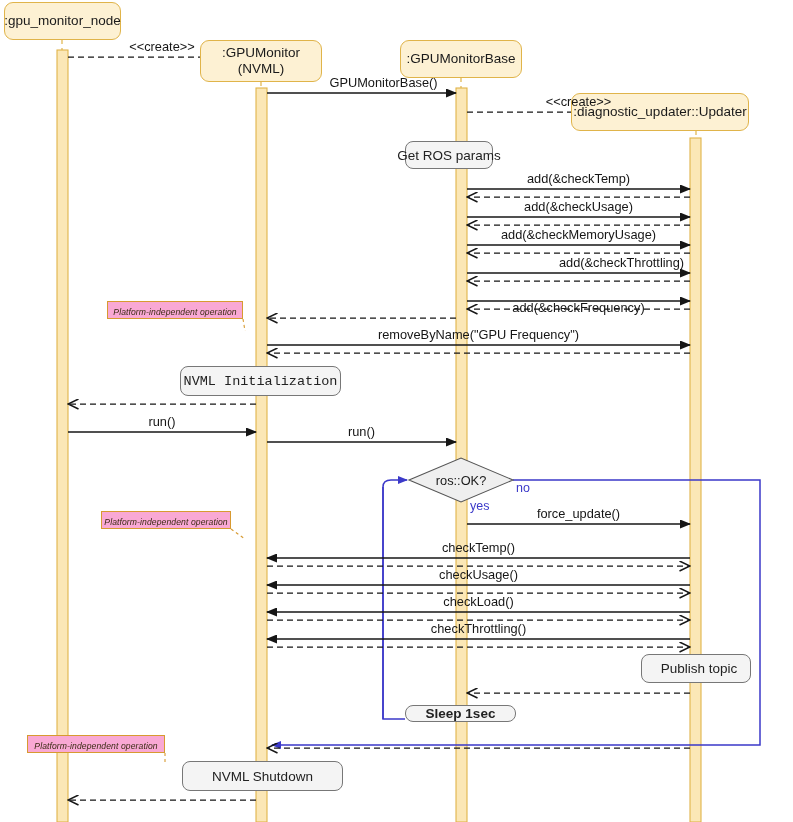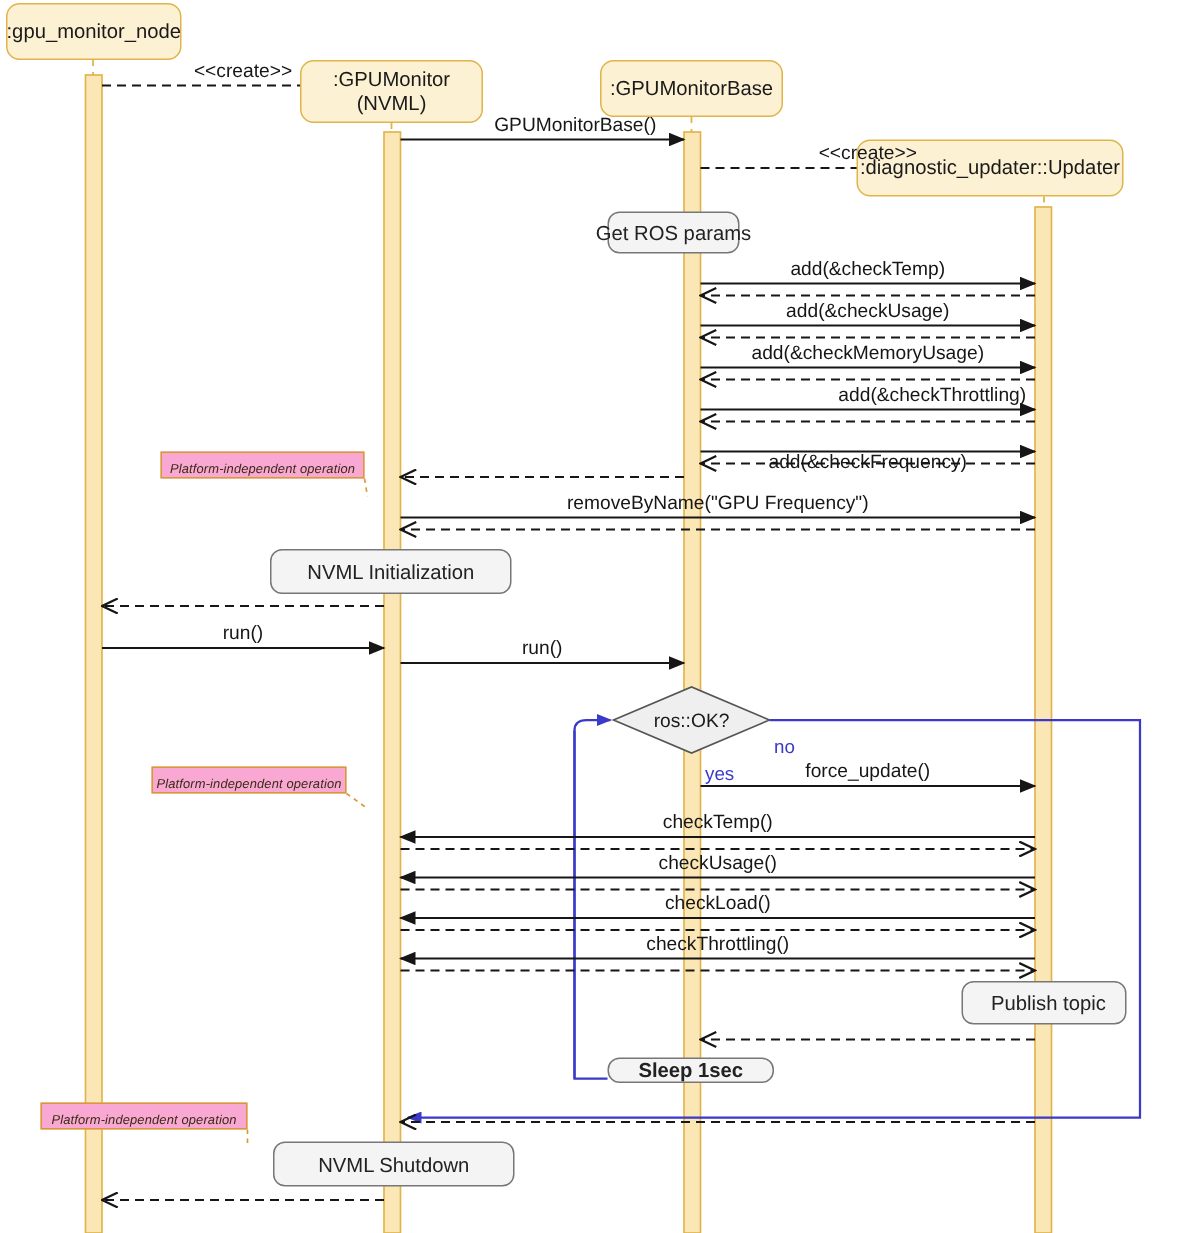--- a/index.html
+++ b/index.html
@@ -68,21 +68,20 @@
     white-space:nowrap;
     transform:translateX(-50%);
     line-height:1;
   }
   .guard{
     position:absolute;
     font-size:12.5px;
     color:#3b39c9;
     white-space:nowrap;
     line-height:1;
-    margin-top:10px;
   }
   .diamond-label{
     position:absolute;
     font-size:12.8px;
     color:#1a1a1a;
     white-space:nowrap;
     transform:translate(-50%,-50%);
   }
 </style>
 </head>
@@ -178,21 +177,21 @@
         <span>:GPUMonitorBase</span>
       </div>
       <div class="participant" style="left: 571px; top: 93px; width: 178px; height: 38px;">
         <span>:diagnostic_updater::Updater</span>
       </div>
     </div>
   <div id="process-layer">
       <div class="procbox" style="left: 405px; top: 141px; width: 88px; height: 28px;">
         <span>Get ROS params</span>
       </div>
-      <div class="procbox" style="left: 180px; top: 366px; width: 161px; height: 30px;">
+      <div class="procbox" style="left: 180px; top: 366px; width: 161px; height: 30px; font-family: Liberation Mono, monospace;">
         <span>NVML Initialization</span>
       </div>
       <div class="procbox" style="left: 641px; top: 654px; width: 110px; height: 29px; padding-left: 16px;">
         <span>Publish topic</span>
       </div>
       <div class="procbox" style="left: 405px; top: 705px; width: 111px; height: 17px; font-weight: bold;">
         <span>Sleep 1sec</span>
       </div>
       <div class="procbox" style="left: 182px; top: 761px; width: 161px; height: 30px;">
         <span>NVML Shutdown</span>

